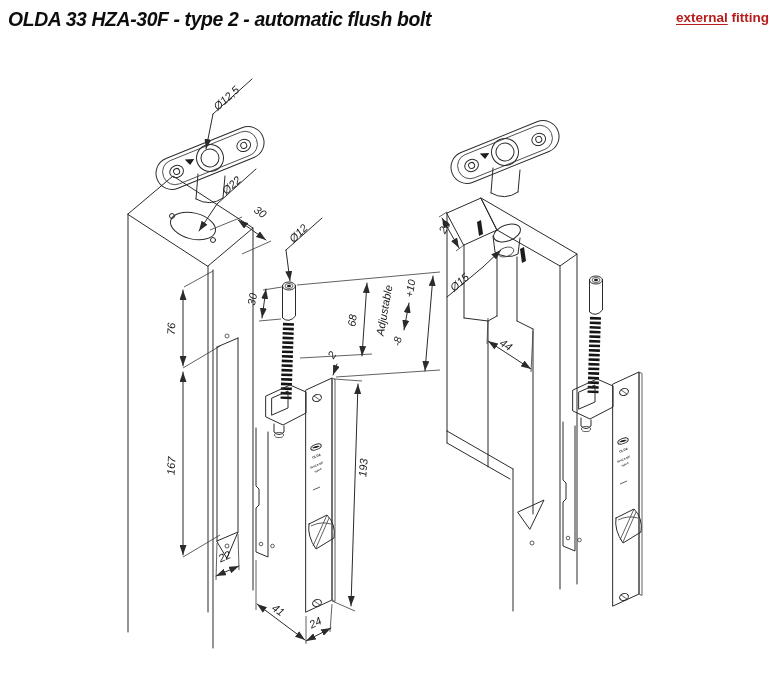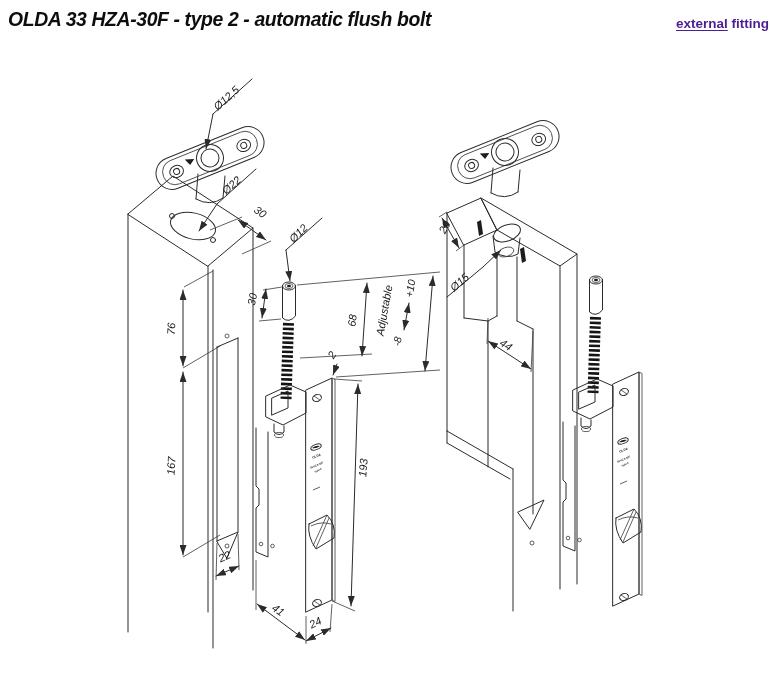--- a/index.html
+++ b/index.html
@@ -1,22 +1,22 @@
 <!DOCTYPE html>
 <html><head>
 <meta charset="utf-8">
 <style>
   html,body{margin:0;padding:0;background:#fff;}
   #page{position:relative;width:770px;height:680px;background:#fff;overflow:hidden;
         font-family:"Liberation Sans",sans-serif;}
   .title{position:absolute;left:8px;top:8px;width:560px;
          font:italic 700 20px "Liberation Sans",sans-serif;
          letter-spacing:-0.4px;color:#0d0d0d;transform:scaleX(.97);transform-origin:left top;}
-  .corner{position:absolute;left:676px;top:16px;white-space:nowrap;
-          font:700 13.5px "Liberation Sans",sans-serif;color:#4c1d95;}
+  .corner{position:absolute;left:676px;top:10px;white-space:nowrap;
+          font:700 13.5px "Liberation Sans",sans-serif;color:#b91c1c;}
   .corner .u{text-decoration:underline;text-underline-offset:2px;}
   svg{position:absolute;left:0;top:0;}
   .ln{stroke:#2b2b2b;stroke-width:1;fill:none;stroke-linecap:round;stroke-linejoin:round;}
   .thin{stroke:#3a3a3a;stroke-width:.8;fill:none;}
   .fillmark{fill:#1d1d1d;stroke:none;}
   .dim{font:italic 11px "Liberation Sans",sans-serif;fill:#1b1b1b;text-anchor:middle;}
   .dimsm{font:italic 10.5px "Liberation Sans",sans-serif;fill:#1b1b1b;text-anchor:middle;}
   .microtext{font:700 3.2px "Liberation Sans",sans-serif;fill:#222;text-anchor:middle;}
   .microtext2{font:700 2.6px "Liberation Sans",sans-serif;fill:#222;text-anchor:middle;}
   .thread{stroke:#141414;stroke-width:11;stroke-dasharray:2.6 2;fill:none;}

